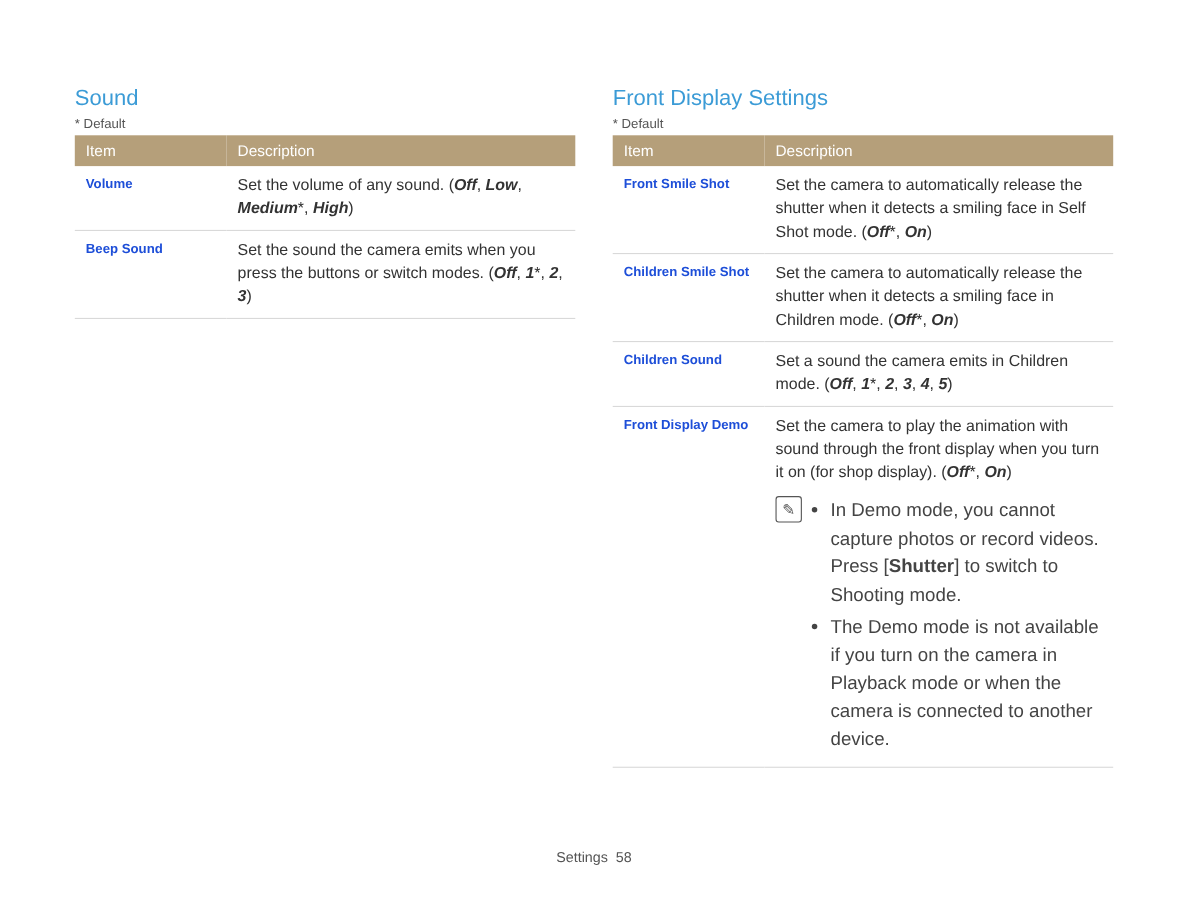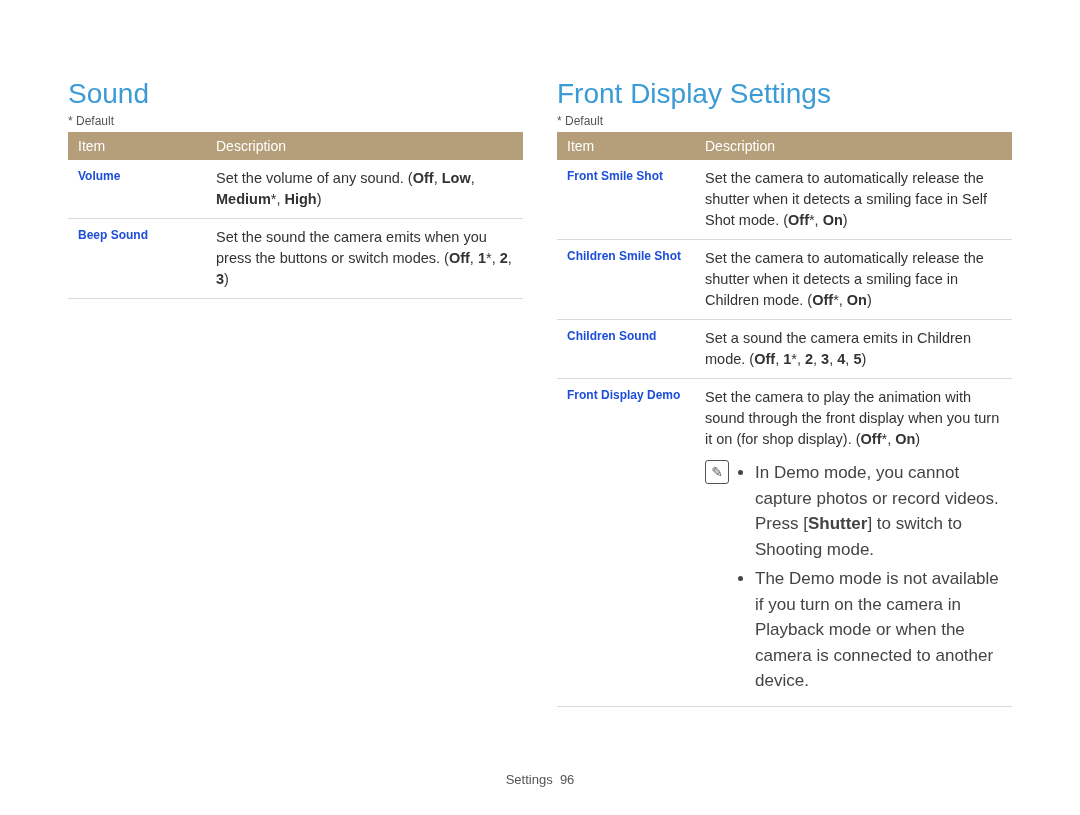--- a/index.html
+++ b/index.html
@@ -29,21 +29,21 @@
   .columns {
     display: flex;
     gap: 34px;
   }
   .col {
     flex: 1;
     min-width: 0;
   }
   h2.section-title {
     font-weight: 300;
-    font-size: 28px;
+    font-size: 20px;
     color: #3b9bd6;
     margin: 0 0 4px 0;
   }
   .default-note {
     text-align: left;
     font-size: 12px;
     color: #555;
     margin-bottom: 4px;
   }
   table.settings {
@@ -69,21 +69,21 @@
   }
   table.settings td.item {
     font-weight: 700;
     font-size: 12px;
     color: #1d4ed8;
   }
   table.settings td.desc {
     color: #333;
     font-size: 14.5px;
   }
-  .opts b { font-weight: 700; }
+  .opts b { font-weight: 700; font-style: italic; }
   .notebox {
     display: flex;
     align-items: flex-start;
     gap: 10px;
     margin-top: 10px;
   }
   .note-icon {
     flex: 0 0 auto;
     width: 22px;
     height: 22px;
@@ -180,16 +180,16 @@
               </div>
             </td>
           </tr>
         </tbody>
       </table>
     </div>
 
   </div>
 
   <div class="footer">
-    <span>Settings</span>&nbsp;&nbsp;<span>96</span>
+    <span>Settings</span>&nbsp;&nbsp;<span>58</span>
   </div>
 
 </div>
 
 </body></html>

